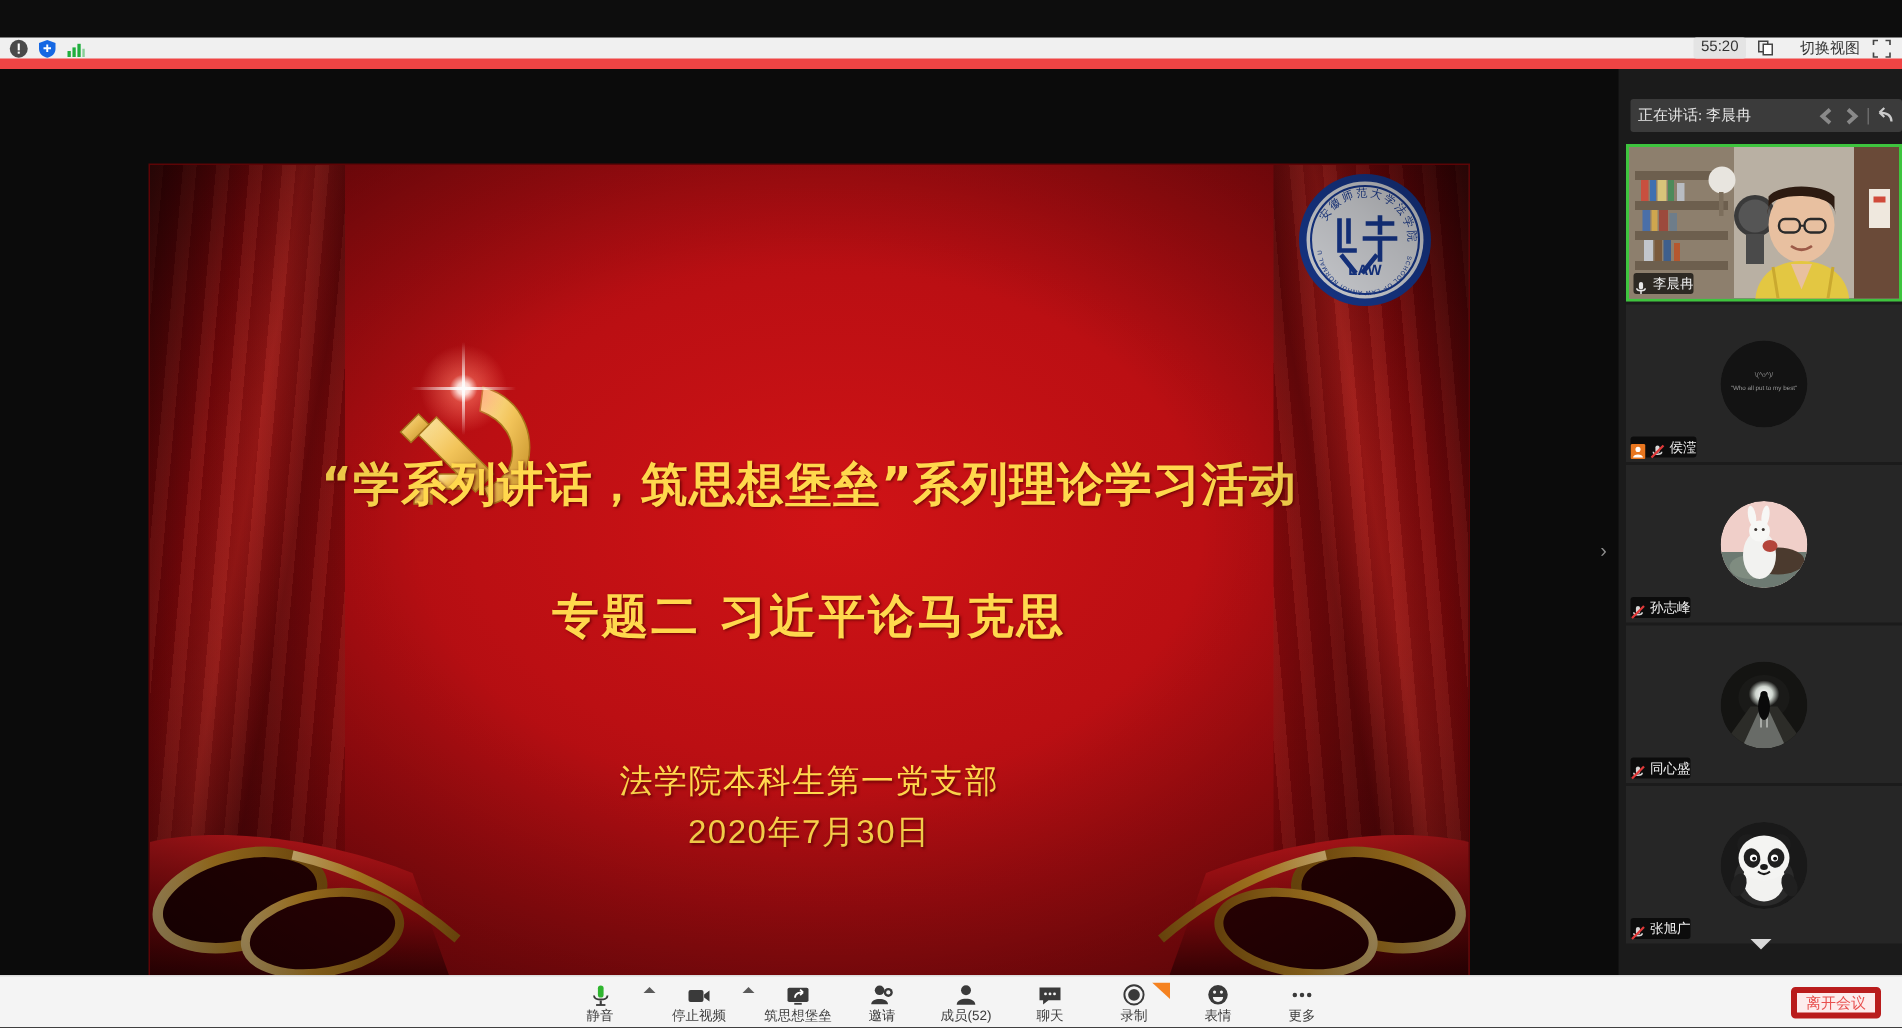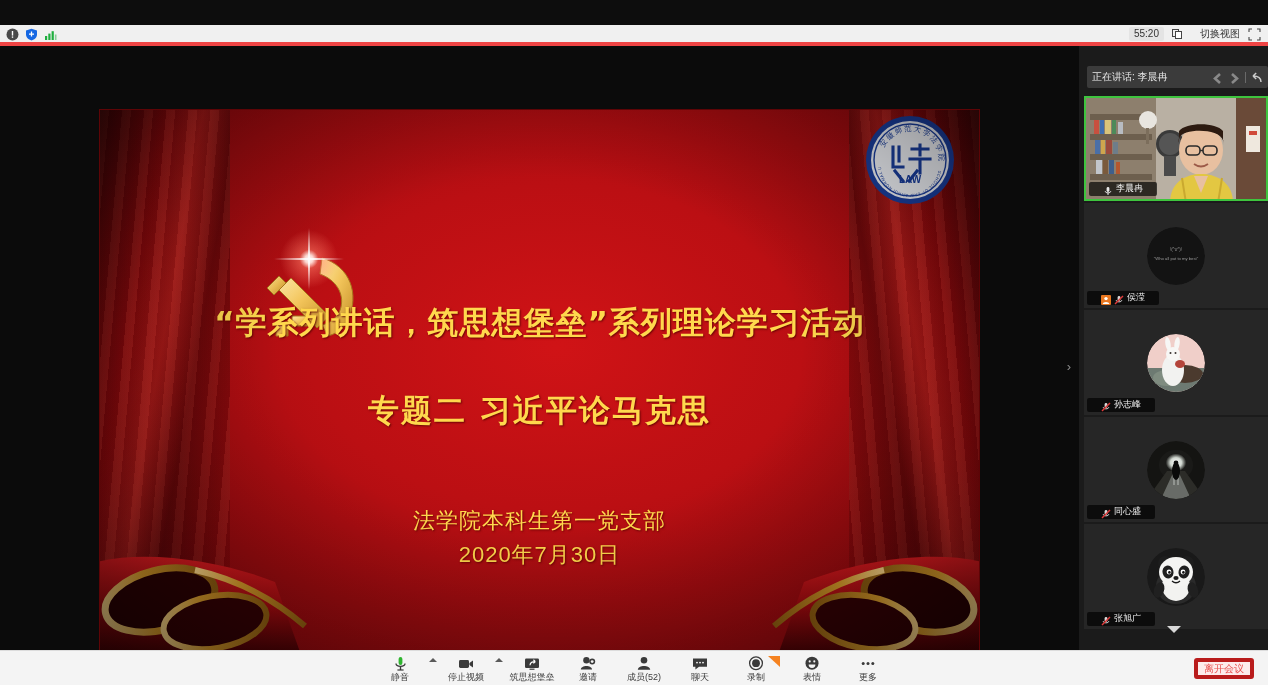--- a/index.html
+++ b/index.html
@@ -20,21 +20,21 @@
   .win-btns { position: absolute; right: 0; top: 0; height: 25px; display: flex; }
   .win-btn {
     width: 20px; height: 25px; display: flex; align-items: center; justify-content: center;
     font-size: 12px; color: #3a3a3a; cursor: default;
   }
   .win-btn svg { display: block; }
 
   
   .subbar {
     position: absolute; left: 0; top: 25px; width: 1268px; height: 21px;
-    background: #f0f0f0; border-bottom: 4px solid #ef4444;
+    background: #f0f0f0; border-bottom: 7px solid #ef4444;
     display: flex; align-items: center;
   }
   .subbar-left { display: flex; align-items: center; gap: 6px; padding-left: 6px; }
   .subbar-right { margin-left: auto; display: flex; align-items: center; gap: 8px; padding-right: 7px; }
   .ico-sq { width: 13px; height: 13px; display: block; }
   .timer {
     font-size: 10px; color: #333; background: #e4e4e4; border-radius: 2px;
     padding: 1px 5px; line-height: 12px;
   }
   .view-switch { display: flex; align-items: center; gap: 16px; font-size: 10px; color: #333; }
@@ -126,41 +126,41 @@
   
   .panel {
     position: absolute; left: 1079px; top: 46px; width: 189px; height: 604px;
     background: #1b1b1b;
   }
   .speaking-bar {
     position: absolute; left: 8px; top: 20px; width: 181px; height: 22px;
     background: #3b3b3b; display: flex; align-items: center; padding: 0 5px;
     border-radius: 2px;
   }
-  .speaking-text { font-size: 10px; color: #e6e6e6; white-space: nowrap; }
+  .speaking-text { font-size: 10px; color: #e6e6e6; white-space: nowrap; font-family: Liberation Serif, serif; }
   .nav-group { margin-left: auto; display: flex; align-items: center; gap: 4px; }
   .nav-chev { width: 13px; height: 13px; opacity: .55; }
   .nav-sep { width: 1px; height: 11px; background: #6a6a6a; }
   .nav-back { width: 13px; height: 13px; opacity: .9; }
 
   .tiles { position: absolute; left: 5px; top: 50px; width: 184px; }
   .tile {
     position: relative; width: 184px; height: 105px; margin-bottom: 2px;
     background: #262626; overflow: hidden;
   }
   .tile.active { border: 2px solid #3ec43e; }
   .tile-media { position: absolute; inset: 0; }
   .avatar {
     position: absolute; left: 50%; top: 50%; transform: translate(-50%,-50%);
     width: 58px; height: 58px; border-radius: 50%; overflow: hidden;
   }
   .name-tag {
     position: absolute; left: 3px; bottom: 3px; height: 14px;
     background: rgba(0,0,0,.68); border-radius: 2px;
-    display: flex; gap: 3px; padding: 0 14px;
+    display: flex; align-items: center; gap: 3px; padding: 0 0;
   }
   .name-tag .nm { font-size: 9px; color: #f0f0f0; white-space: nowrap; }
   .tag-ico { width: 10px; height: 10px; display: block; }
   .scroll-down {
     position: absolute; left: 0; right: 0; top: 578px; text-align: center;
     color: #d0d0d0; font-size: 11px; line-height: 12px;
   }
 
   
   .controls {

